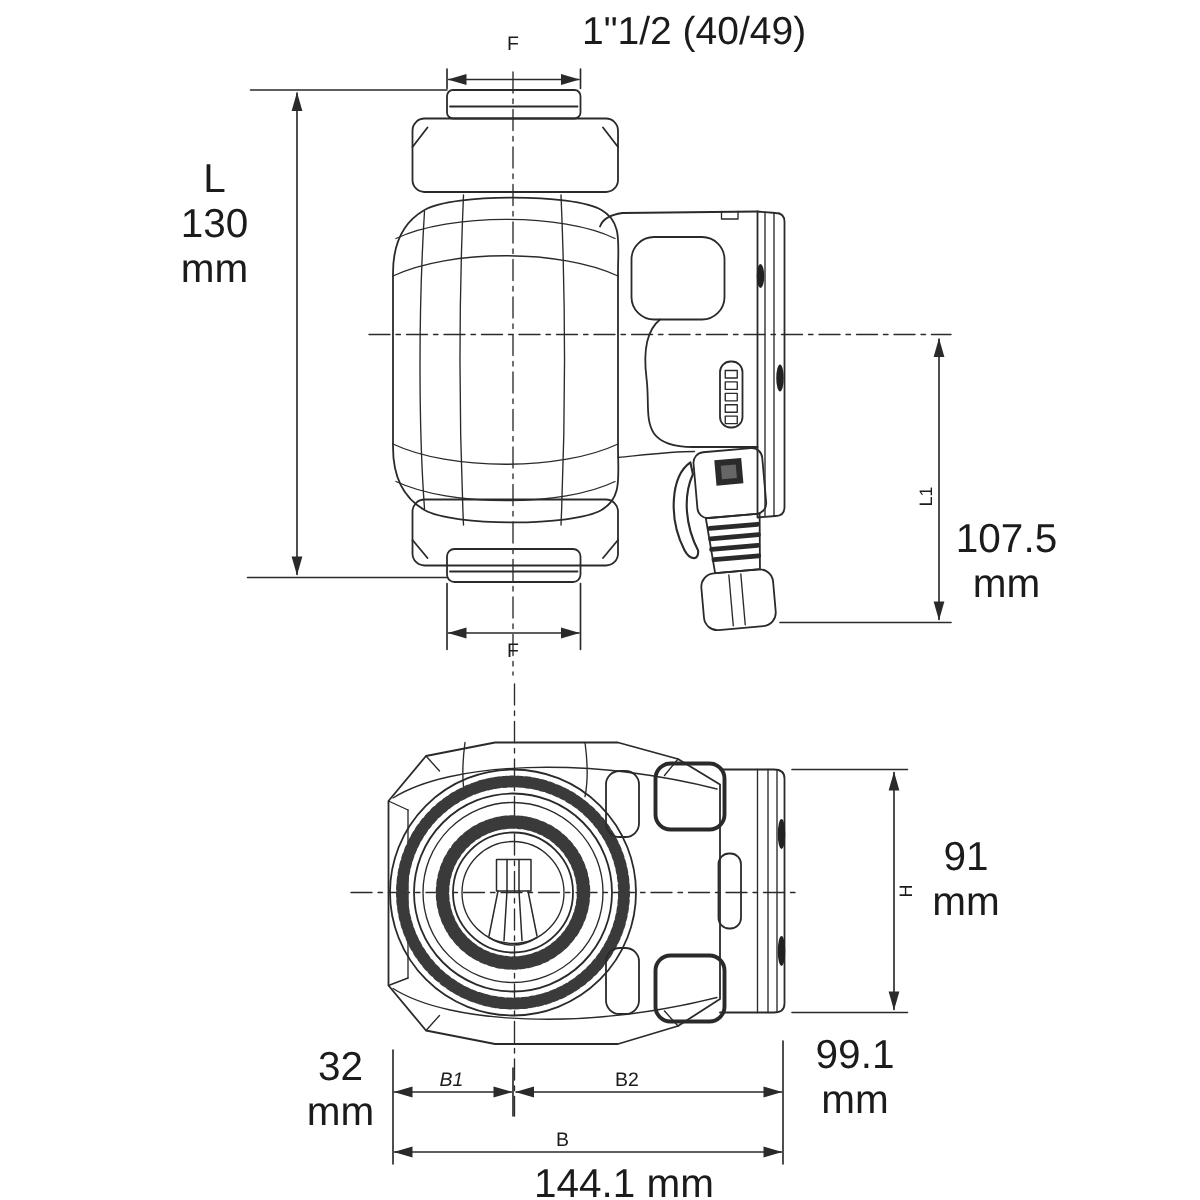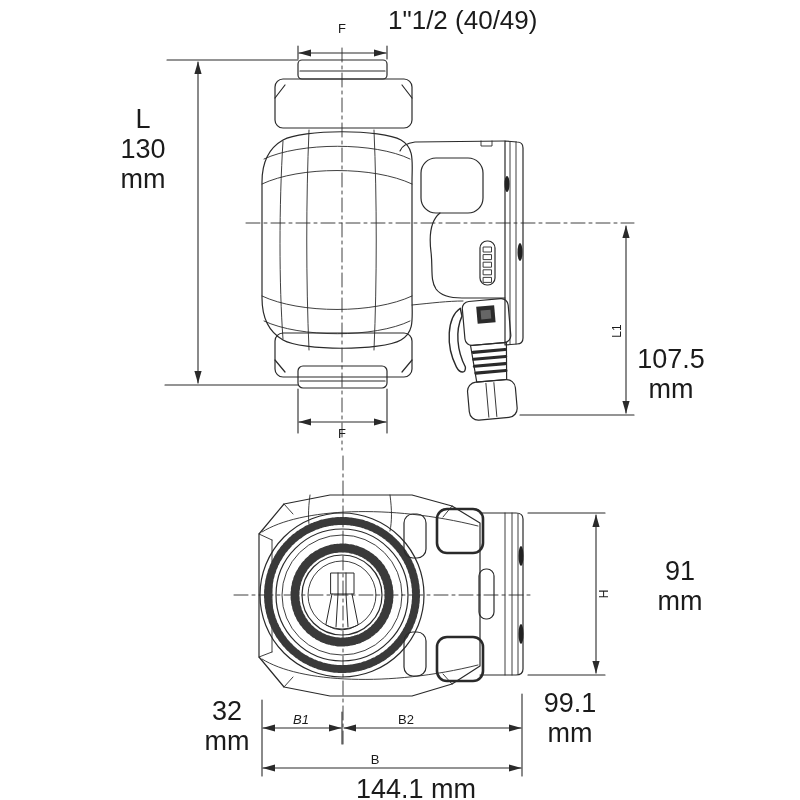--- a/index.html
+++ b/index.html
@@ -187,37 +187,37 @@
 
   <div class="lbl big ctr" style="left:671px;top:296px;margin-top:48px;">
     <div>107.5</div>
     <div>mm</div>
   </div>
 
   <div class="lbl small" style="left:342px;top:426px;">F</div>
 
   <div class="lbl rot" style="left:604px;top:594px;">H</div>
 
-  <div class="lbl big ctr" style="left:644px;top:556px;margin-left:36px;">
+  <div class="lbl big ctr" style="left:644px;top:556px;">
     <div>91</div>
     <div>mm</div>
   </div>
 
   <div class="lbl big ctr" style="left:570px;top:688px;">
     <div>99.1</div>
     <div>mm</div>
   </div>
 
   <div class="lbl big ctr" style="left:227px;top:696px;">
     <div>32</div>
     <div>mm</div>
   </div>
 
   <div class="lbl small" style="left:301px;top:712px;font-style:italic;">B1</div>
-  <div class="lbl small" style="left:406px;top:712px;">B2</div>
+  <div class="lbl small" style="left:418px;top:712px;">B2</div>
   <div class="lbl small" style="left:375px;top:752px;">B</div>
 
   <div class="lbl big ctr" style="left:416px;top:774px;">
     <span>144.1</span>
     <span>mm</span>
   </div>
 
 </div>
 
 </body></html>

